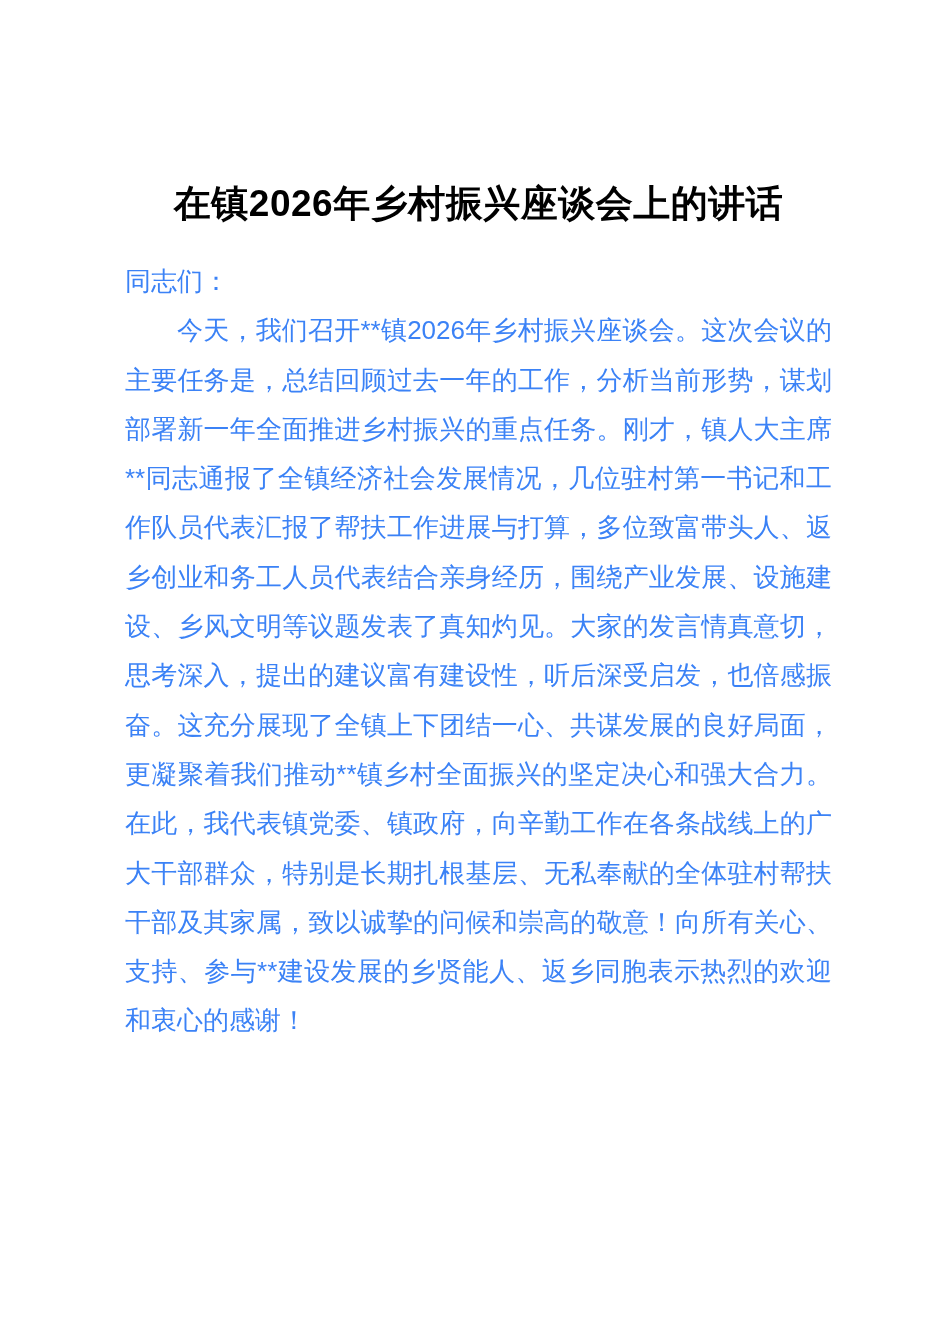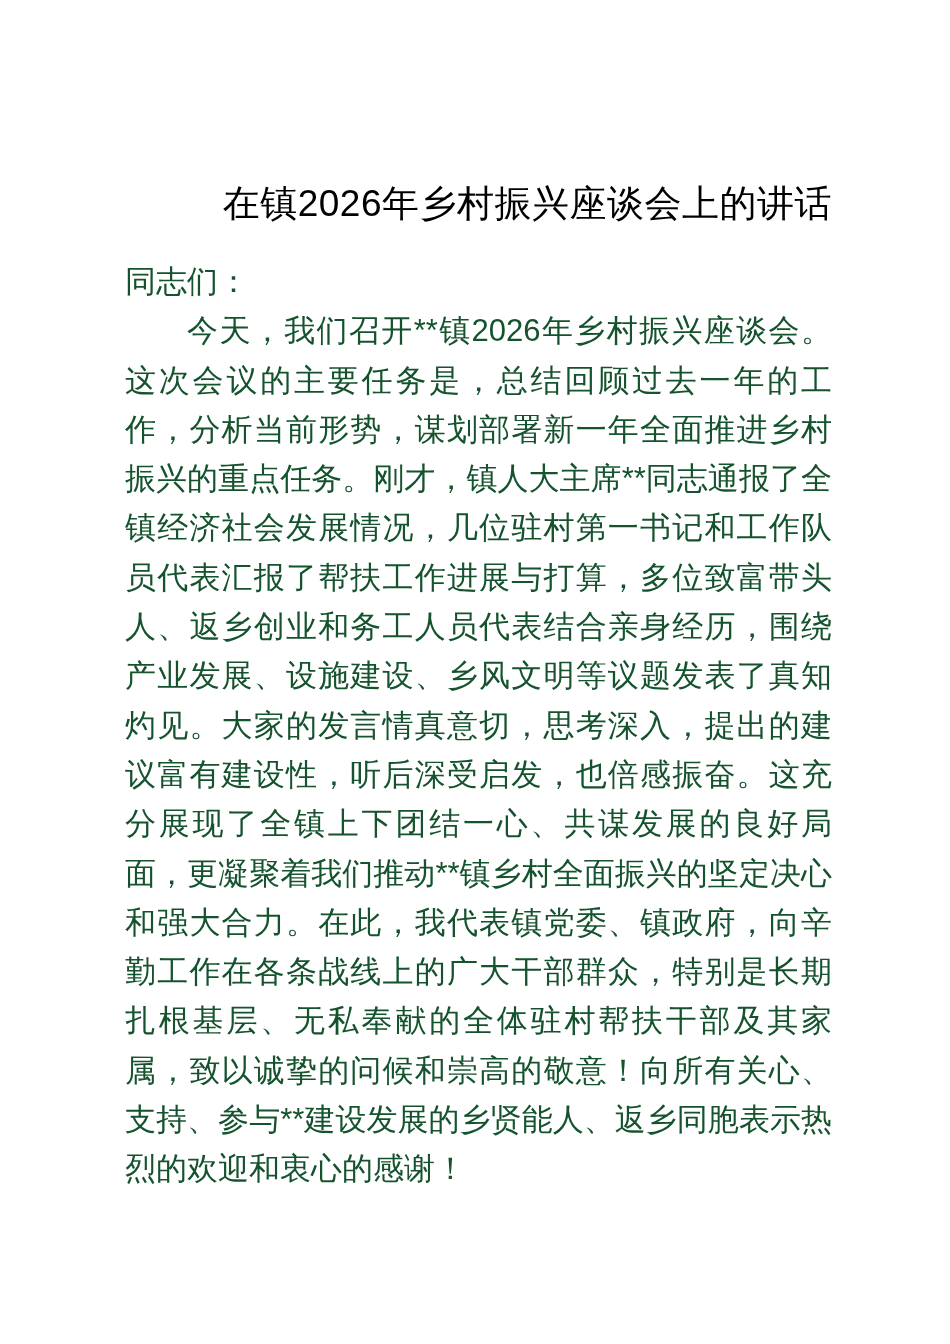--- a/index.html
+++ b/index.html
@@ -18,33 +18,33 @@
     height: 1344px;
     box-sizing: border-box;
     background: #ffffff;
     color: #000000;
     font-family: "Liberation Sans", "DejaVu Sans", sans-serif;
     padding: 184px 118px 0 125px;
   }
   .doc-title {
     margin: 0 0 33px 0;
     font-size: 37px;
-    font-weight: 400;
+    font-weight: 700;
     line-height: 1.08;
-    text-align: right;
+    text-align: center;
     color: #000000;
     letter-spacing: 0.5px;
   }
   .doc-content {
-    font-size: 31px;
+    font-size: 26px;
     line-height: 49.3px;
     text-align: justify;
     text-justify: inter-character;
     word-break: break-all;
-    color: #14532d;
+    color: #3b82f6;
   }
   .doc-content p {
     margin: 0;
   }
   .doc-paragraph {
     text-indent: 2em;
   }
 </style>
 </head>
 <body>

